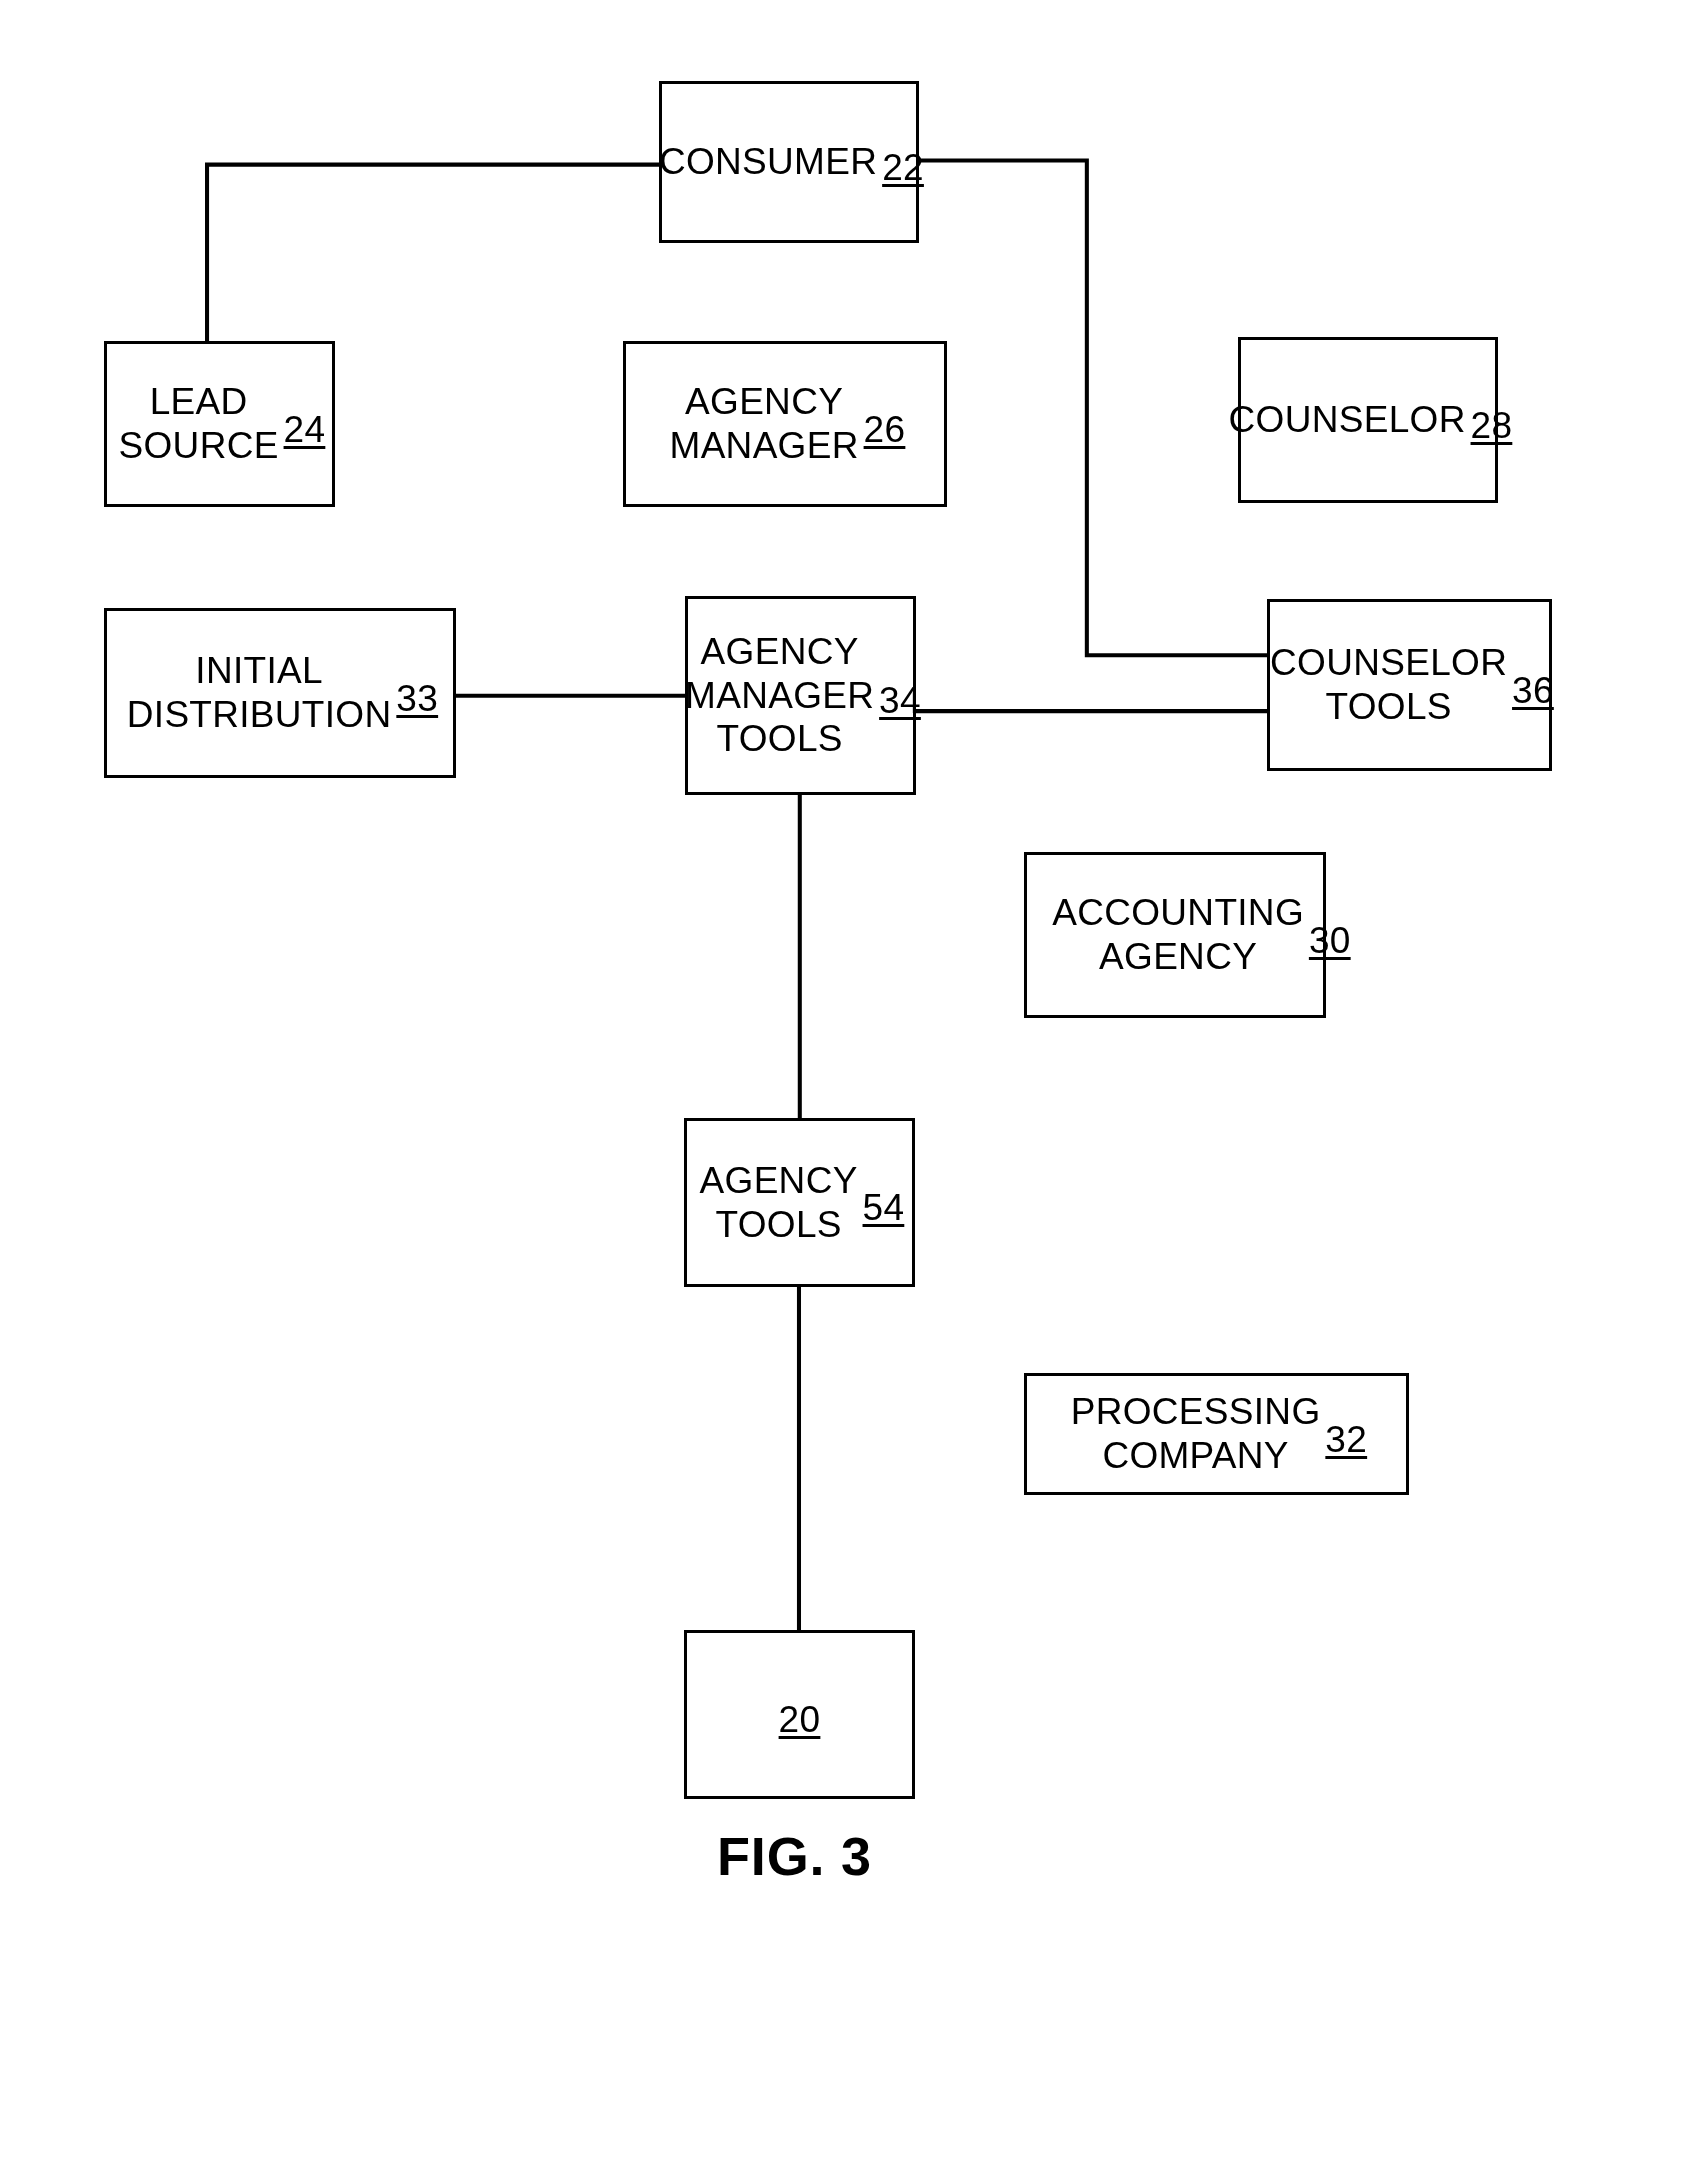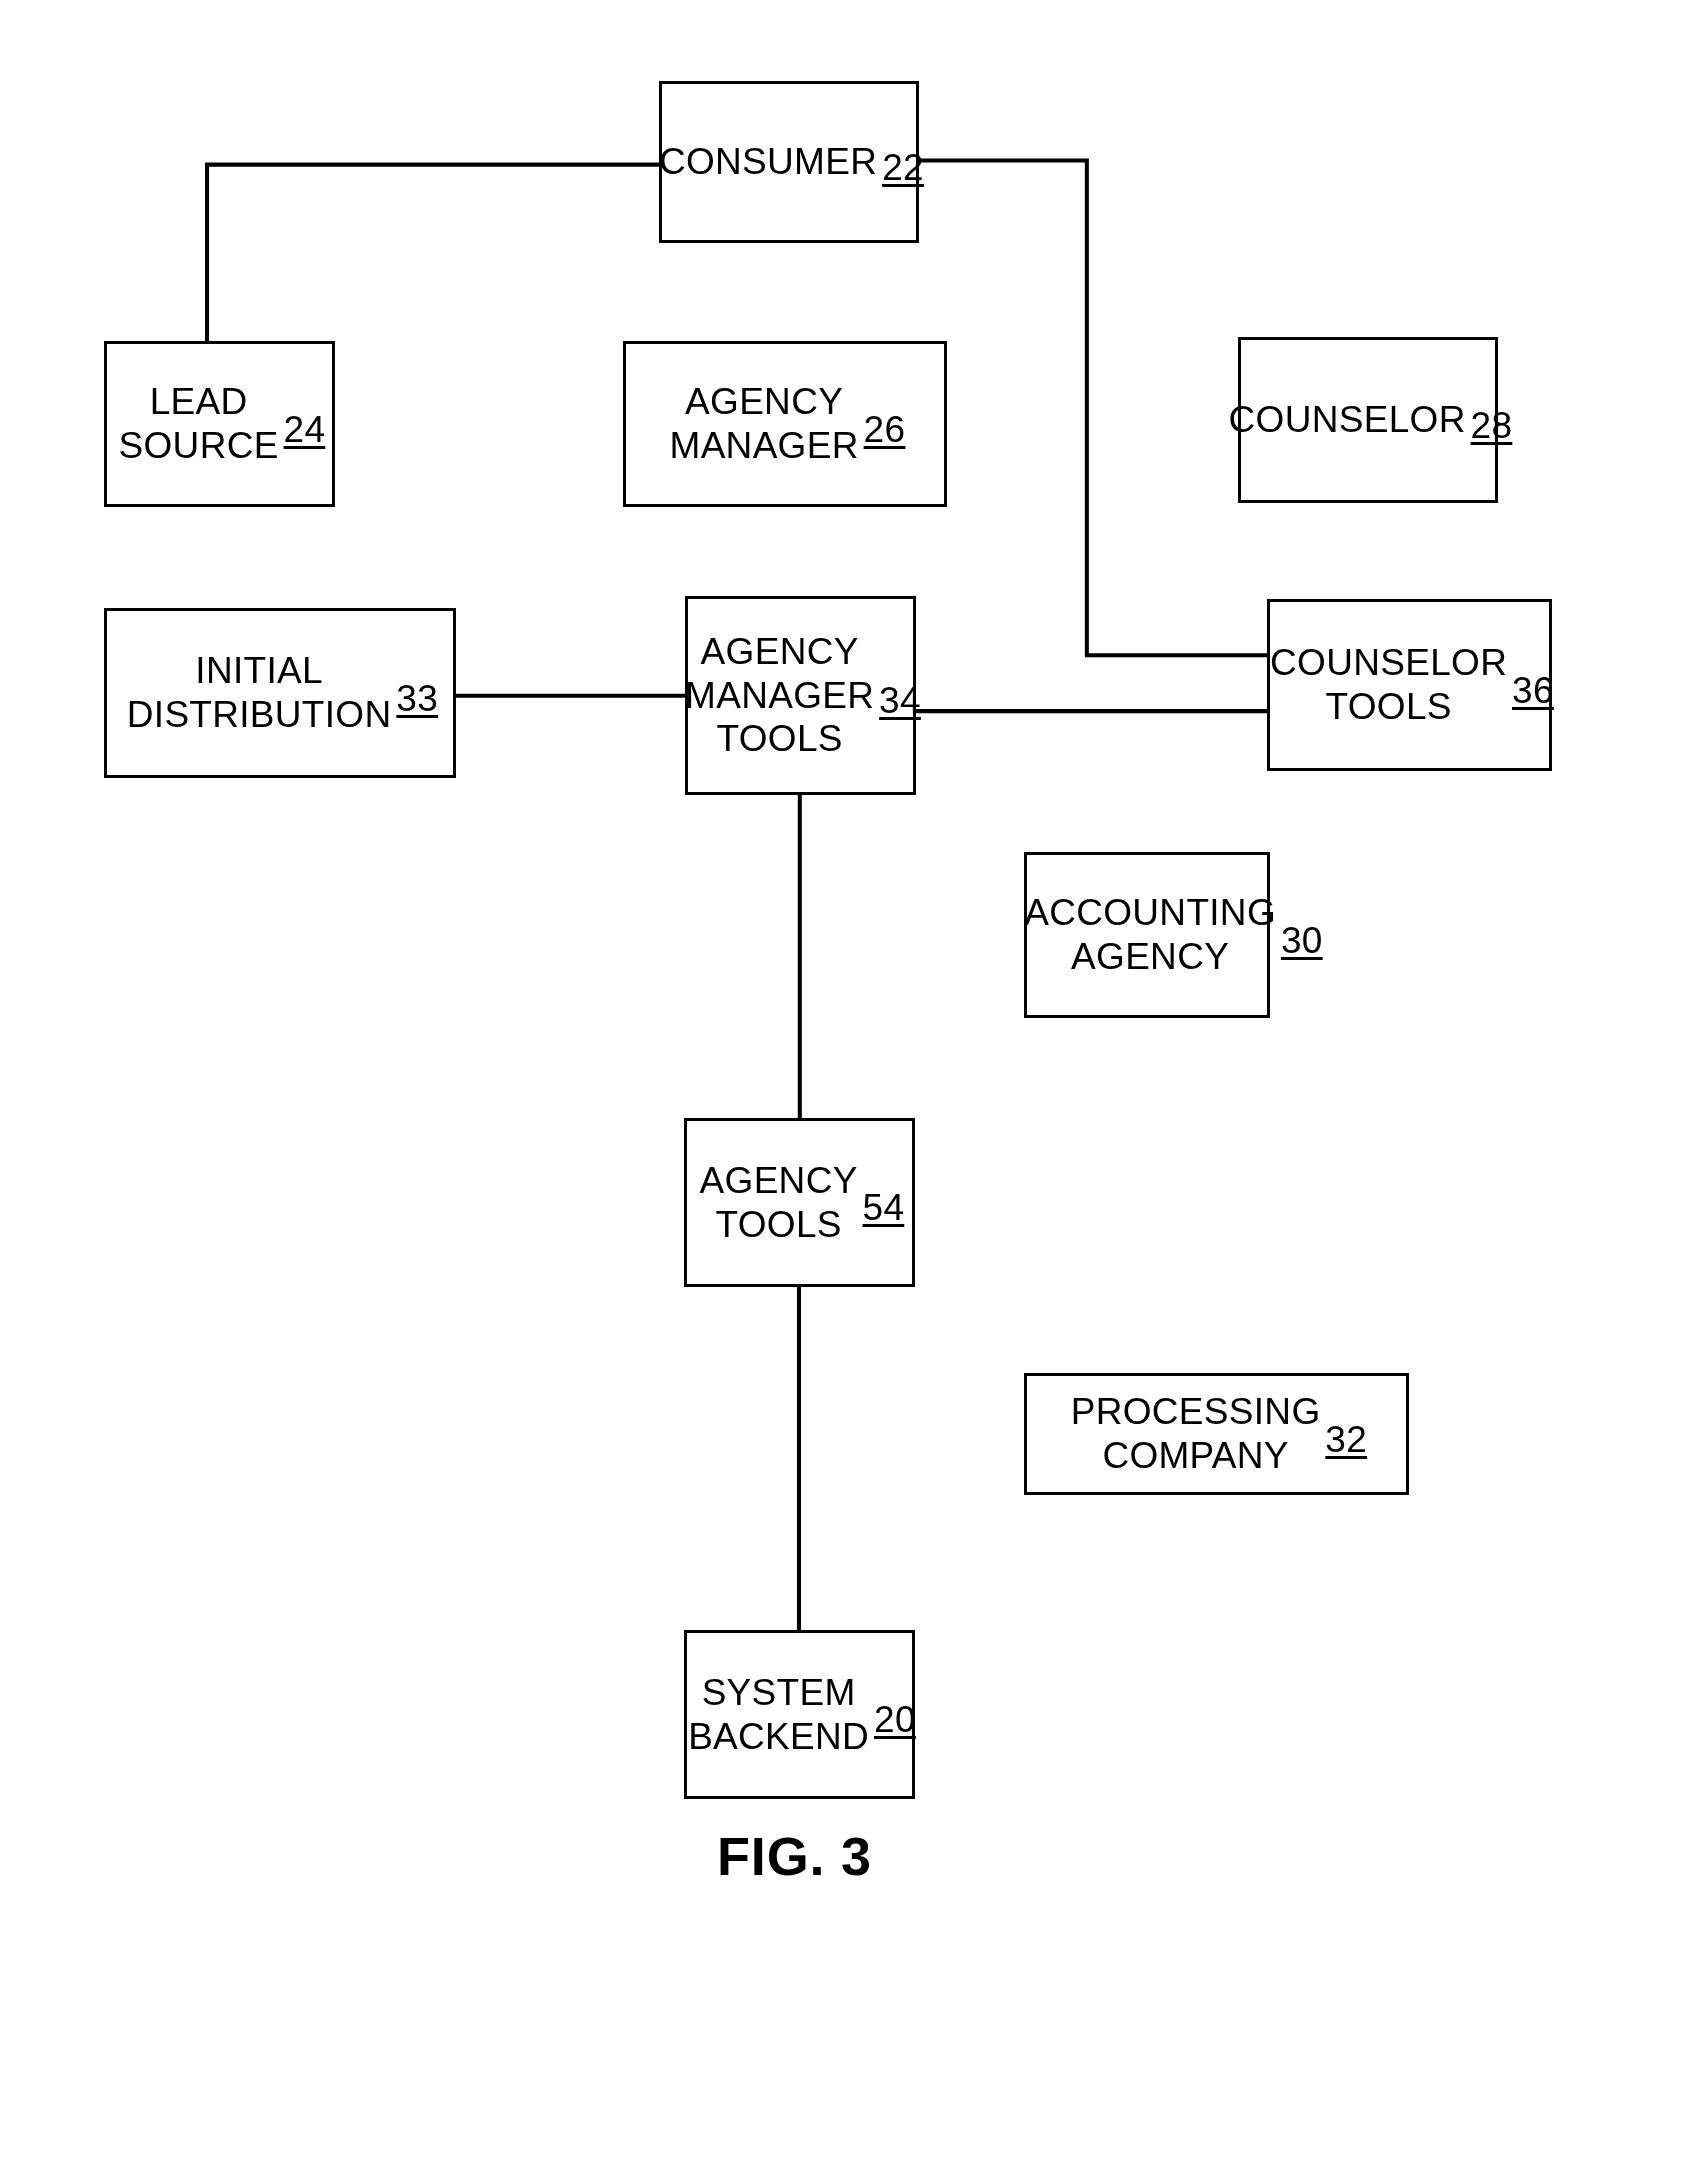--- a/index.html
+++ b/index.html
@@ -107,38 +107,36 @@
         <span class="nlabel">AGENCY
 MANAGER
 TOOLS</span>
         <span class="nref">34</span>
       </div>
       <div class="node" style="left: 1267px; top: 599px; width: 285px; height: 172px;">
         <span class="nlabel">COUNSELOR
 TOOLS</span>
         <span class="nref">36</span>
       </div>
-      <div class="node" style="left: 1024px; top: 852px; width: 246px; height: 166px; padding-left: 48px;">
+      <div class="node" style="left: 1024px; top: 852px; width: 302px; height: 166px; padding-left: 48px;">
         <span class="nlabel">ACCOUNTING
 AGENCY</span>
         <span class="nref">30</span>
       </div>
       <div class="node" style="left: 684px; top: 1118px; width: 231px; height: 169px;">
         <span class="nlabel">AGENCY
 TOOLS</span>
         <span class="nref">54</span>
       </div>
       <div class="node" style="left: 1024px; top: 1373px; width: 385px; height: 122px;">
         <span class="nlabel">PROCESSING
 COMPANY</span>
         <span class="nref">32</span>
       </div>
       <div class="node" style="left: 684px; top: 1630px; width: 231px; height: 169px;">
-        <span class="nlabel">SYSTEM
-BACKEND</span>
         <span class="nref">20</span>
       </div>
     </div>
 
   <div class="fig-caption" style="top: 1825px; left: 0px;">FIG. 3</div>
 
 </div>
 
 
 </body></html>

